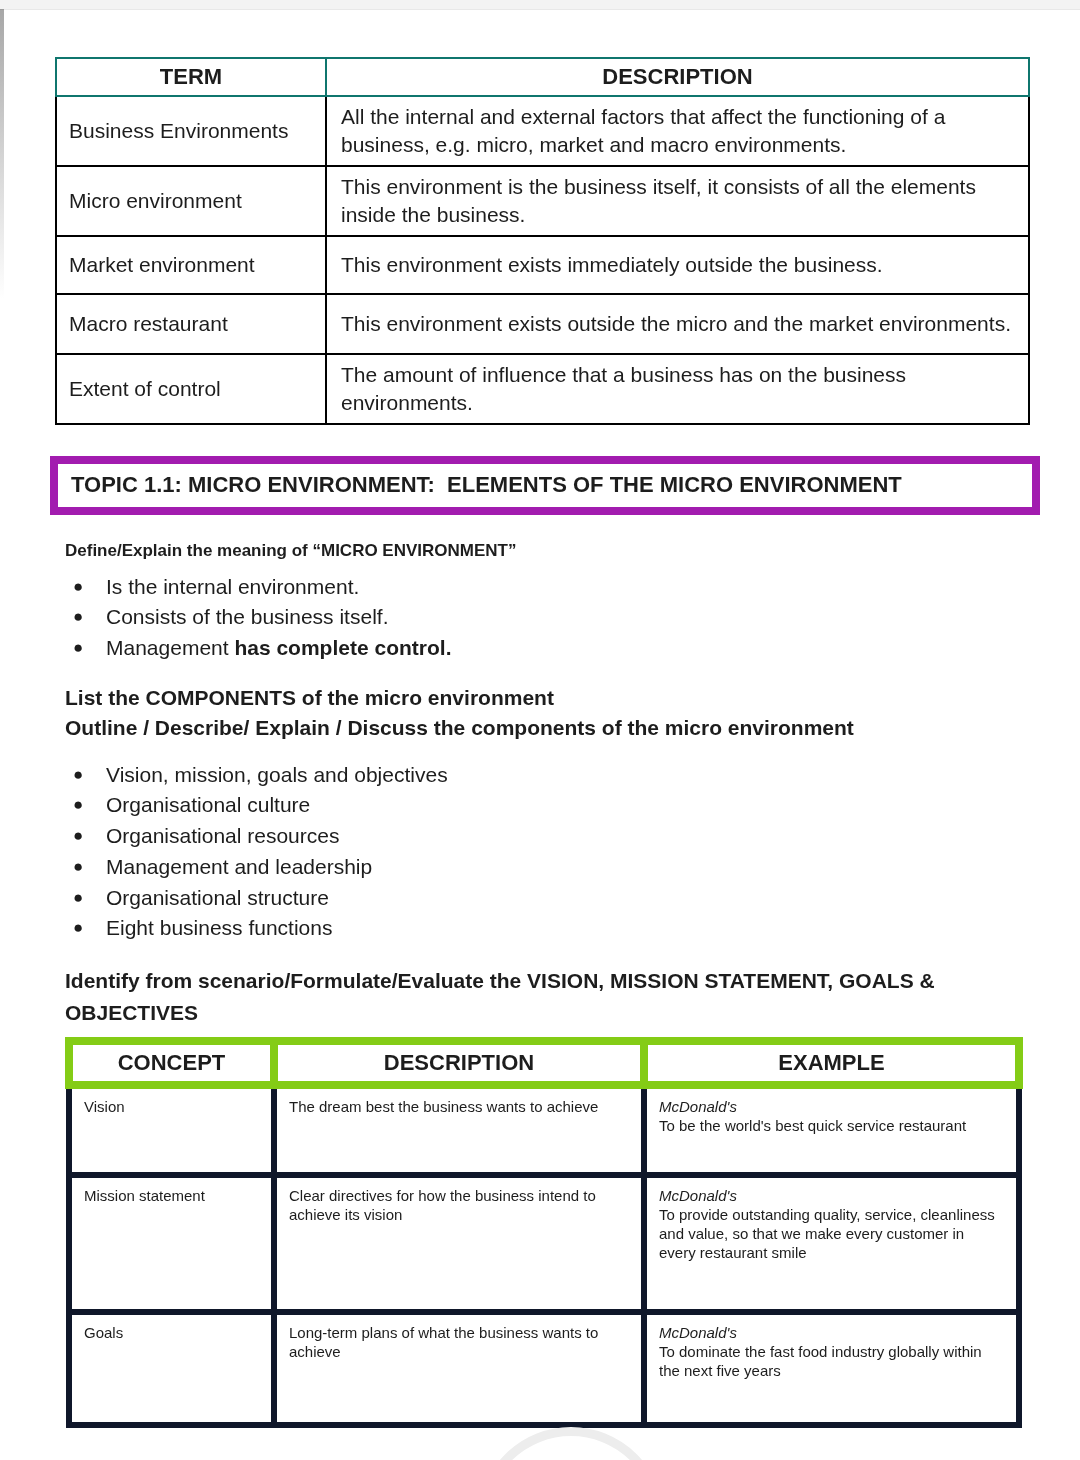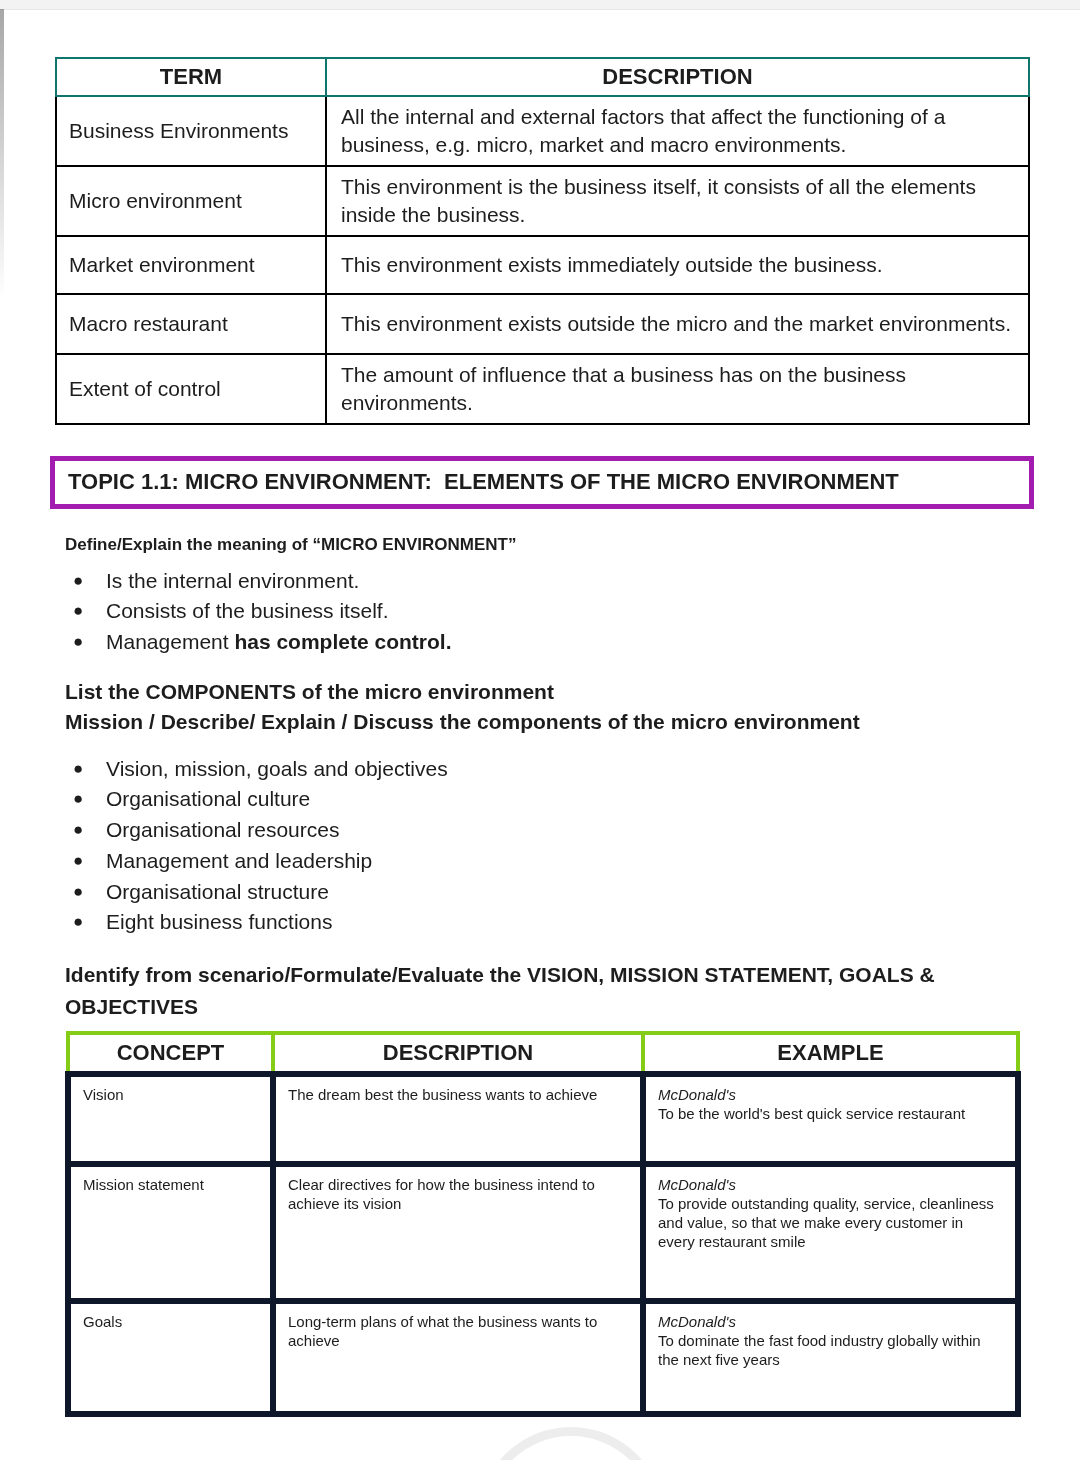--- a/index.html
+++ b/index.html
@@ -14,39 +14,39 @@
 
   
   table.terms{border-collapse:collapse;width:975px;table-layout:fixed;}
   .terms th{border:2px solid #0f766e;font-size:22px;font-weight:bold;text-align:center;padding:5px 8px;}
   .terms td{border:2px solid #000;font-size:21px;line-height:1.33;padding:6px 14px;vertical-align:middle;}
   .terms td.term{padding-left:12px;}
   tr.h62{height:62px}tr.h66{height:66px}tr.h58{height:58px}tr.h60{height:60px}
 
   
   .topic-banner{
-    margin:31px 0 0 -5px;width:948px;border:5px solid #a21caf;
+    margin:31px 0 0 -5px;width:948px;border:8px solid #a21caf;
     padding:8px 13px 9px;font-weight:bold;font-size:22px;white-space:pre-wrap;background:#fff;
   }
 
   
   .sections{margin-left:10px;width:960px;}
   .sec-heading{font-size:17px;font-weight:bold;margin:25px 0 13px;line-height:1.3;}
   ul.bullets{list-style:none;margin:0;padding:0;}
   .bullets li{display:flex;font-size:21px;line-height:1.18;margin-bottom:6px;}
   .bullets .dot{flex:none;width:33px;padding-left:8px;font-size:17px;padding-top:2px;}
   .bold{font-weight:bold;}
   .comp-head{font-size:21px;font-weight:bold;line-height:1.42;}
   .comp-block{margin-top:22px;margin-bottom:20px;}
   .note-italic{font-style:italic;}
   .identify-heading{font-size:21px;font-weight:bold;line-height:1.5;margin:24px 0 9px;width:960px;}
 
   
   table.concepts{border-collapse:collapse;width:950px;table-layout:fixed;}
-  .concepts th{border:4px solid #84cc16;font-size:22px;font-weight:bold;text-align:center;padding:5px 24px;}
+  .concepts th{border:8px solid #84cc16;font-size:22px;font-weight:bold;text-align:center;padding:5px 24px;}
   .concepts td{border:6px solid #0f172a;font-size:15px;line-height:1.26;padding:9px 12px 8px;vertical-align:top;}
   tr.rh90{height:90px}tr.rh137{height:137px}tr.rh113{height:113px}
   .company{font-style:italic;display:block;}
 
   .watermark{position:absolute;left:478px;top:1427px;width:168px;height:168px;
     border:9px solid #ededed;border-radius:50%;}
 </style>
 </head>
 <body>
 
@@ -104,21 +104,21 @@
           <span>Consists of the business itself.</span>
         </li>
         <li>
           <span class="dot">●</span>
           <span><span>Management </span><span class="bold">has complete control.</span></span>
         </li>
       </ul>
 
       <div class="comp-block">
         <div class="comp-head">List the COMPONENTS of the micro environment</div>
-        <div class="comp-head">Mission / Describe/ Explain / Discuss the components of the micro environment</div>
+        <div class="comp-head">Outline / Describe/ Explain / Discuss the components of the micro environment</div>
       </div>
       <ul class="bullets">
         <li>
           <span class="dot">●</span>
           <span>Vision, mission, goals and objectives</span>
         </li>
         <li>
           <span class="dot">●</span>
           <span>Organisational culture</span>
         </li>

